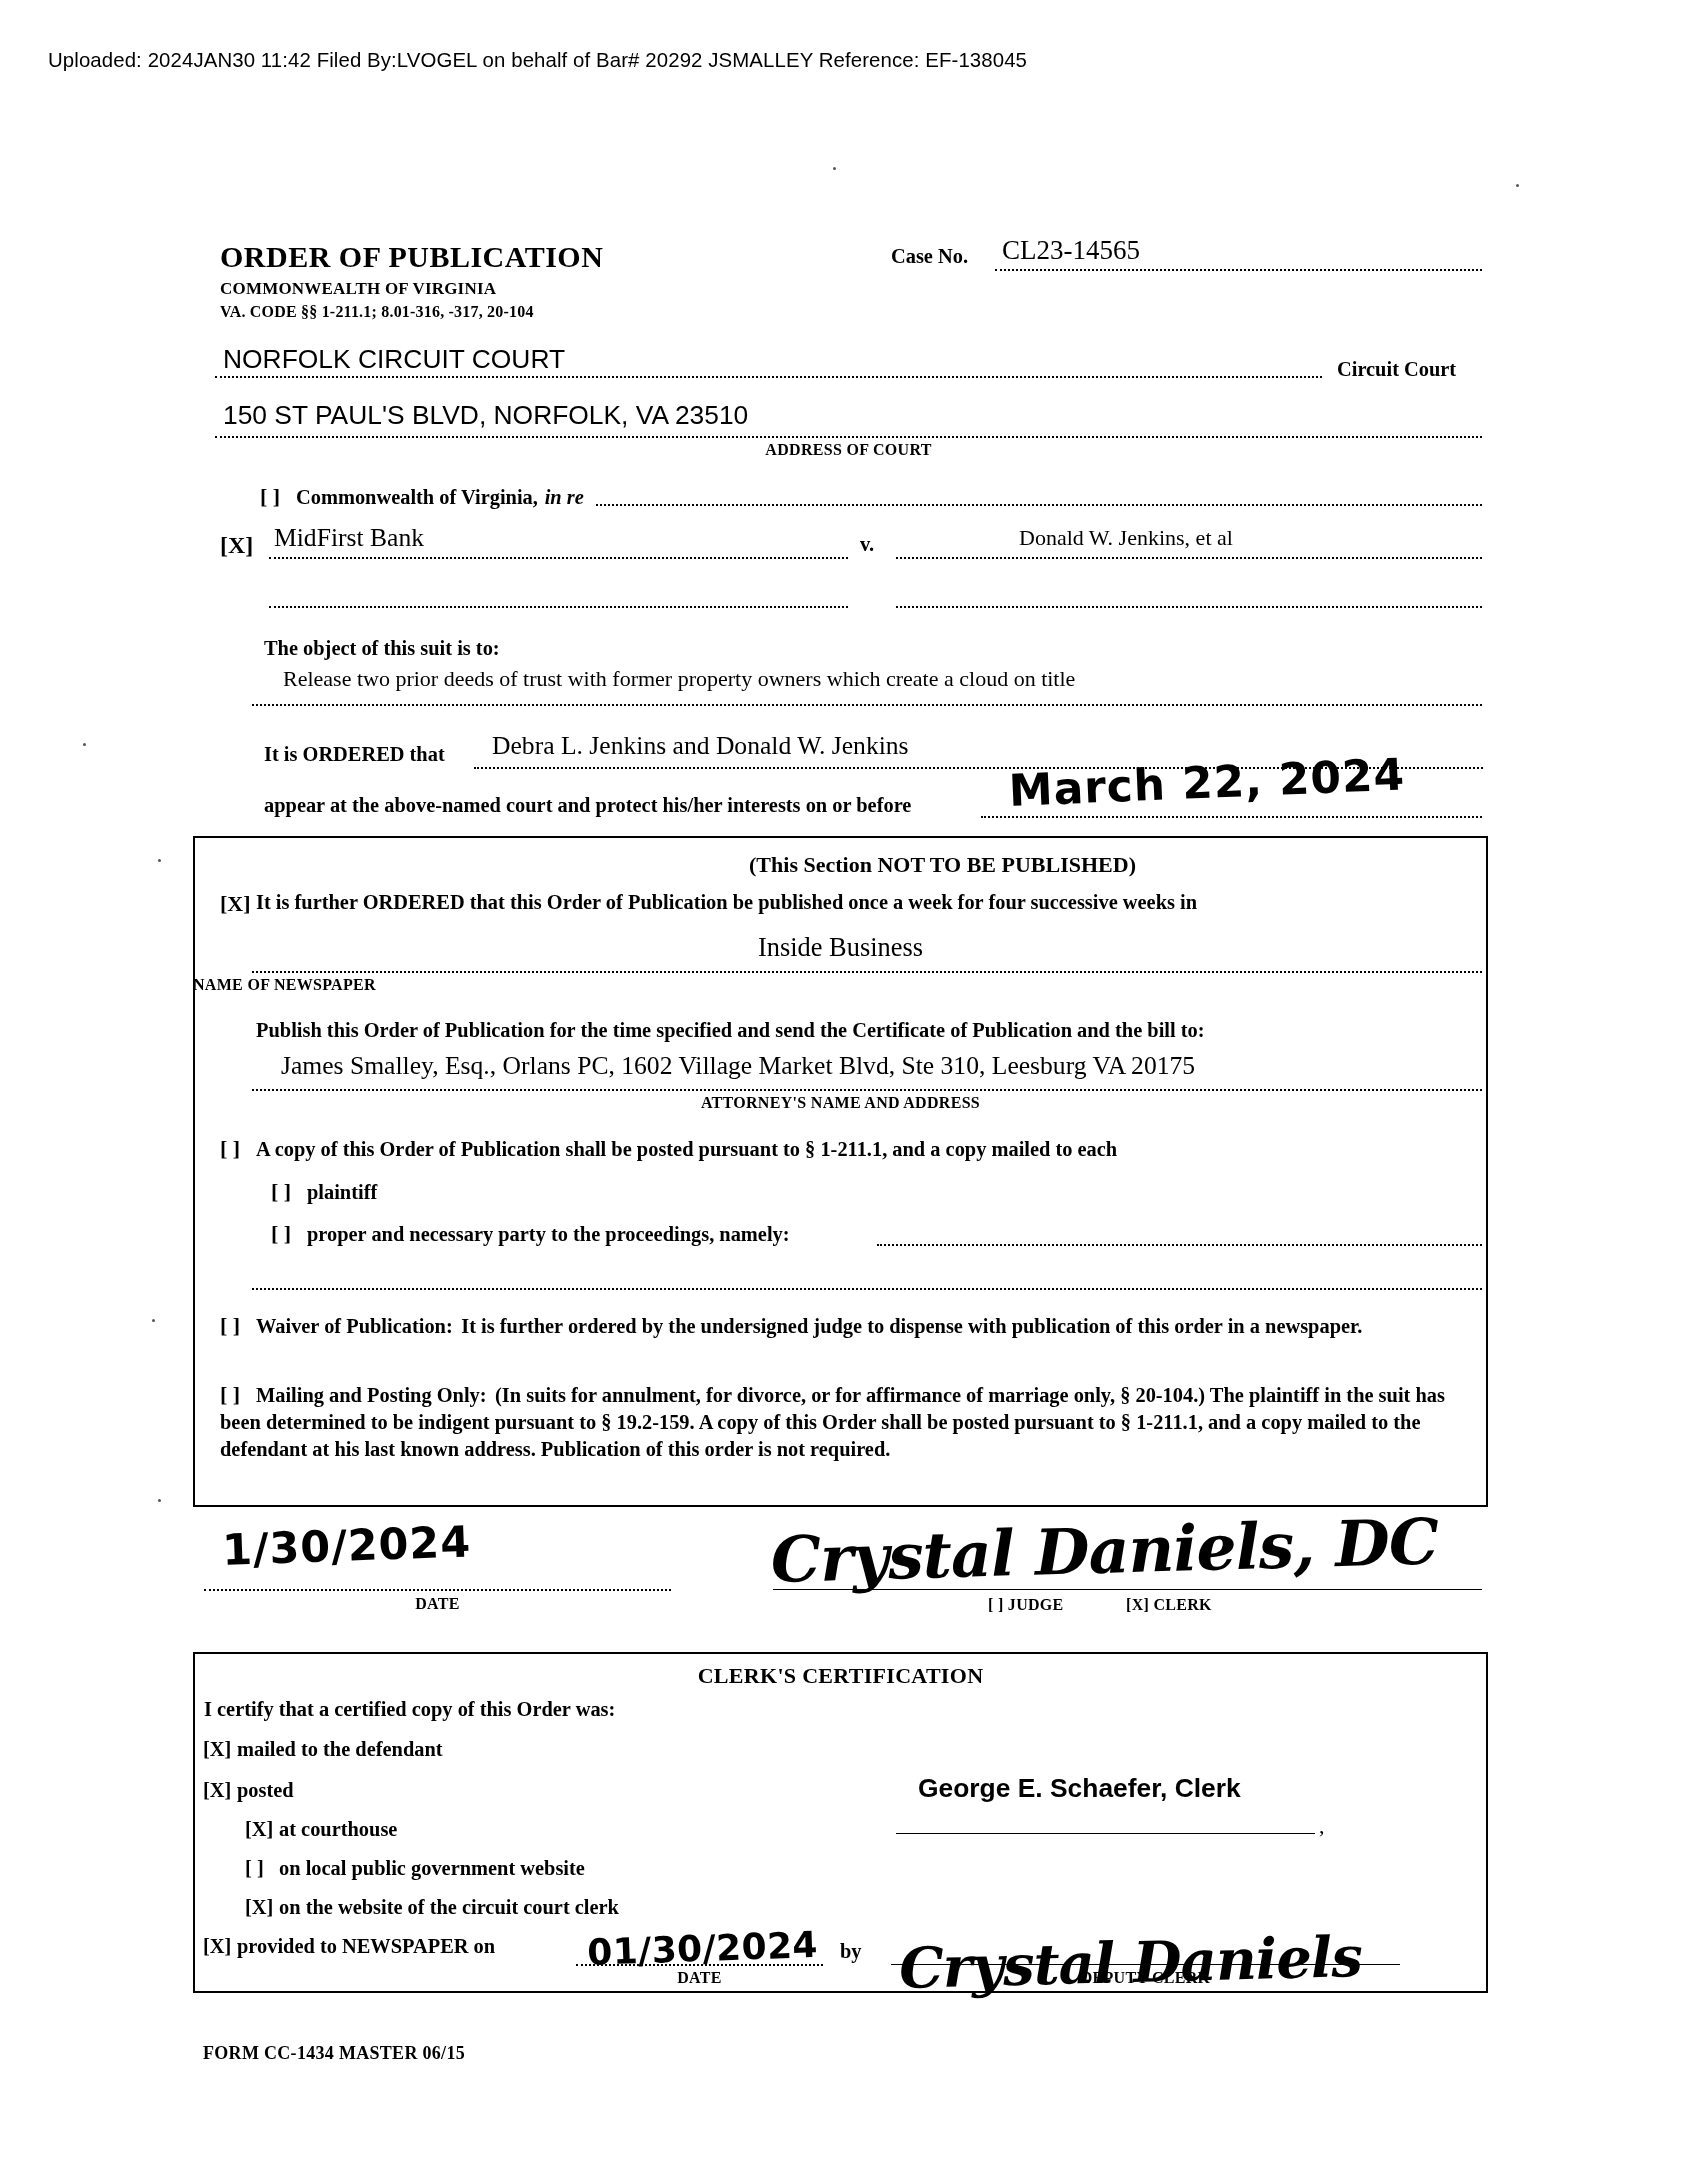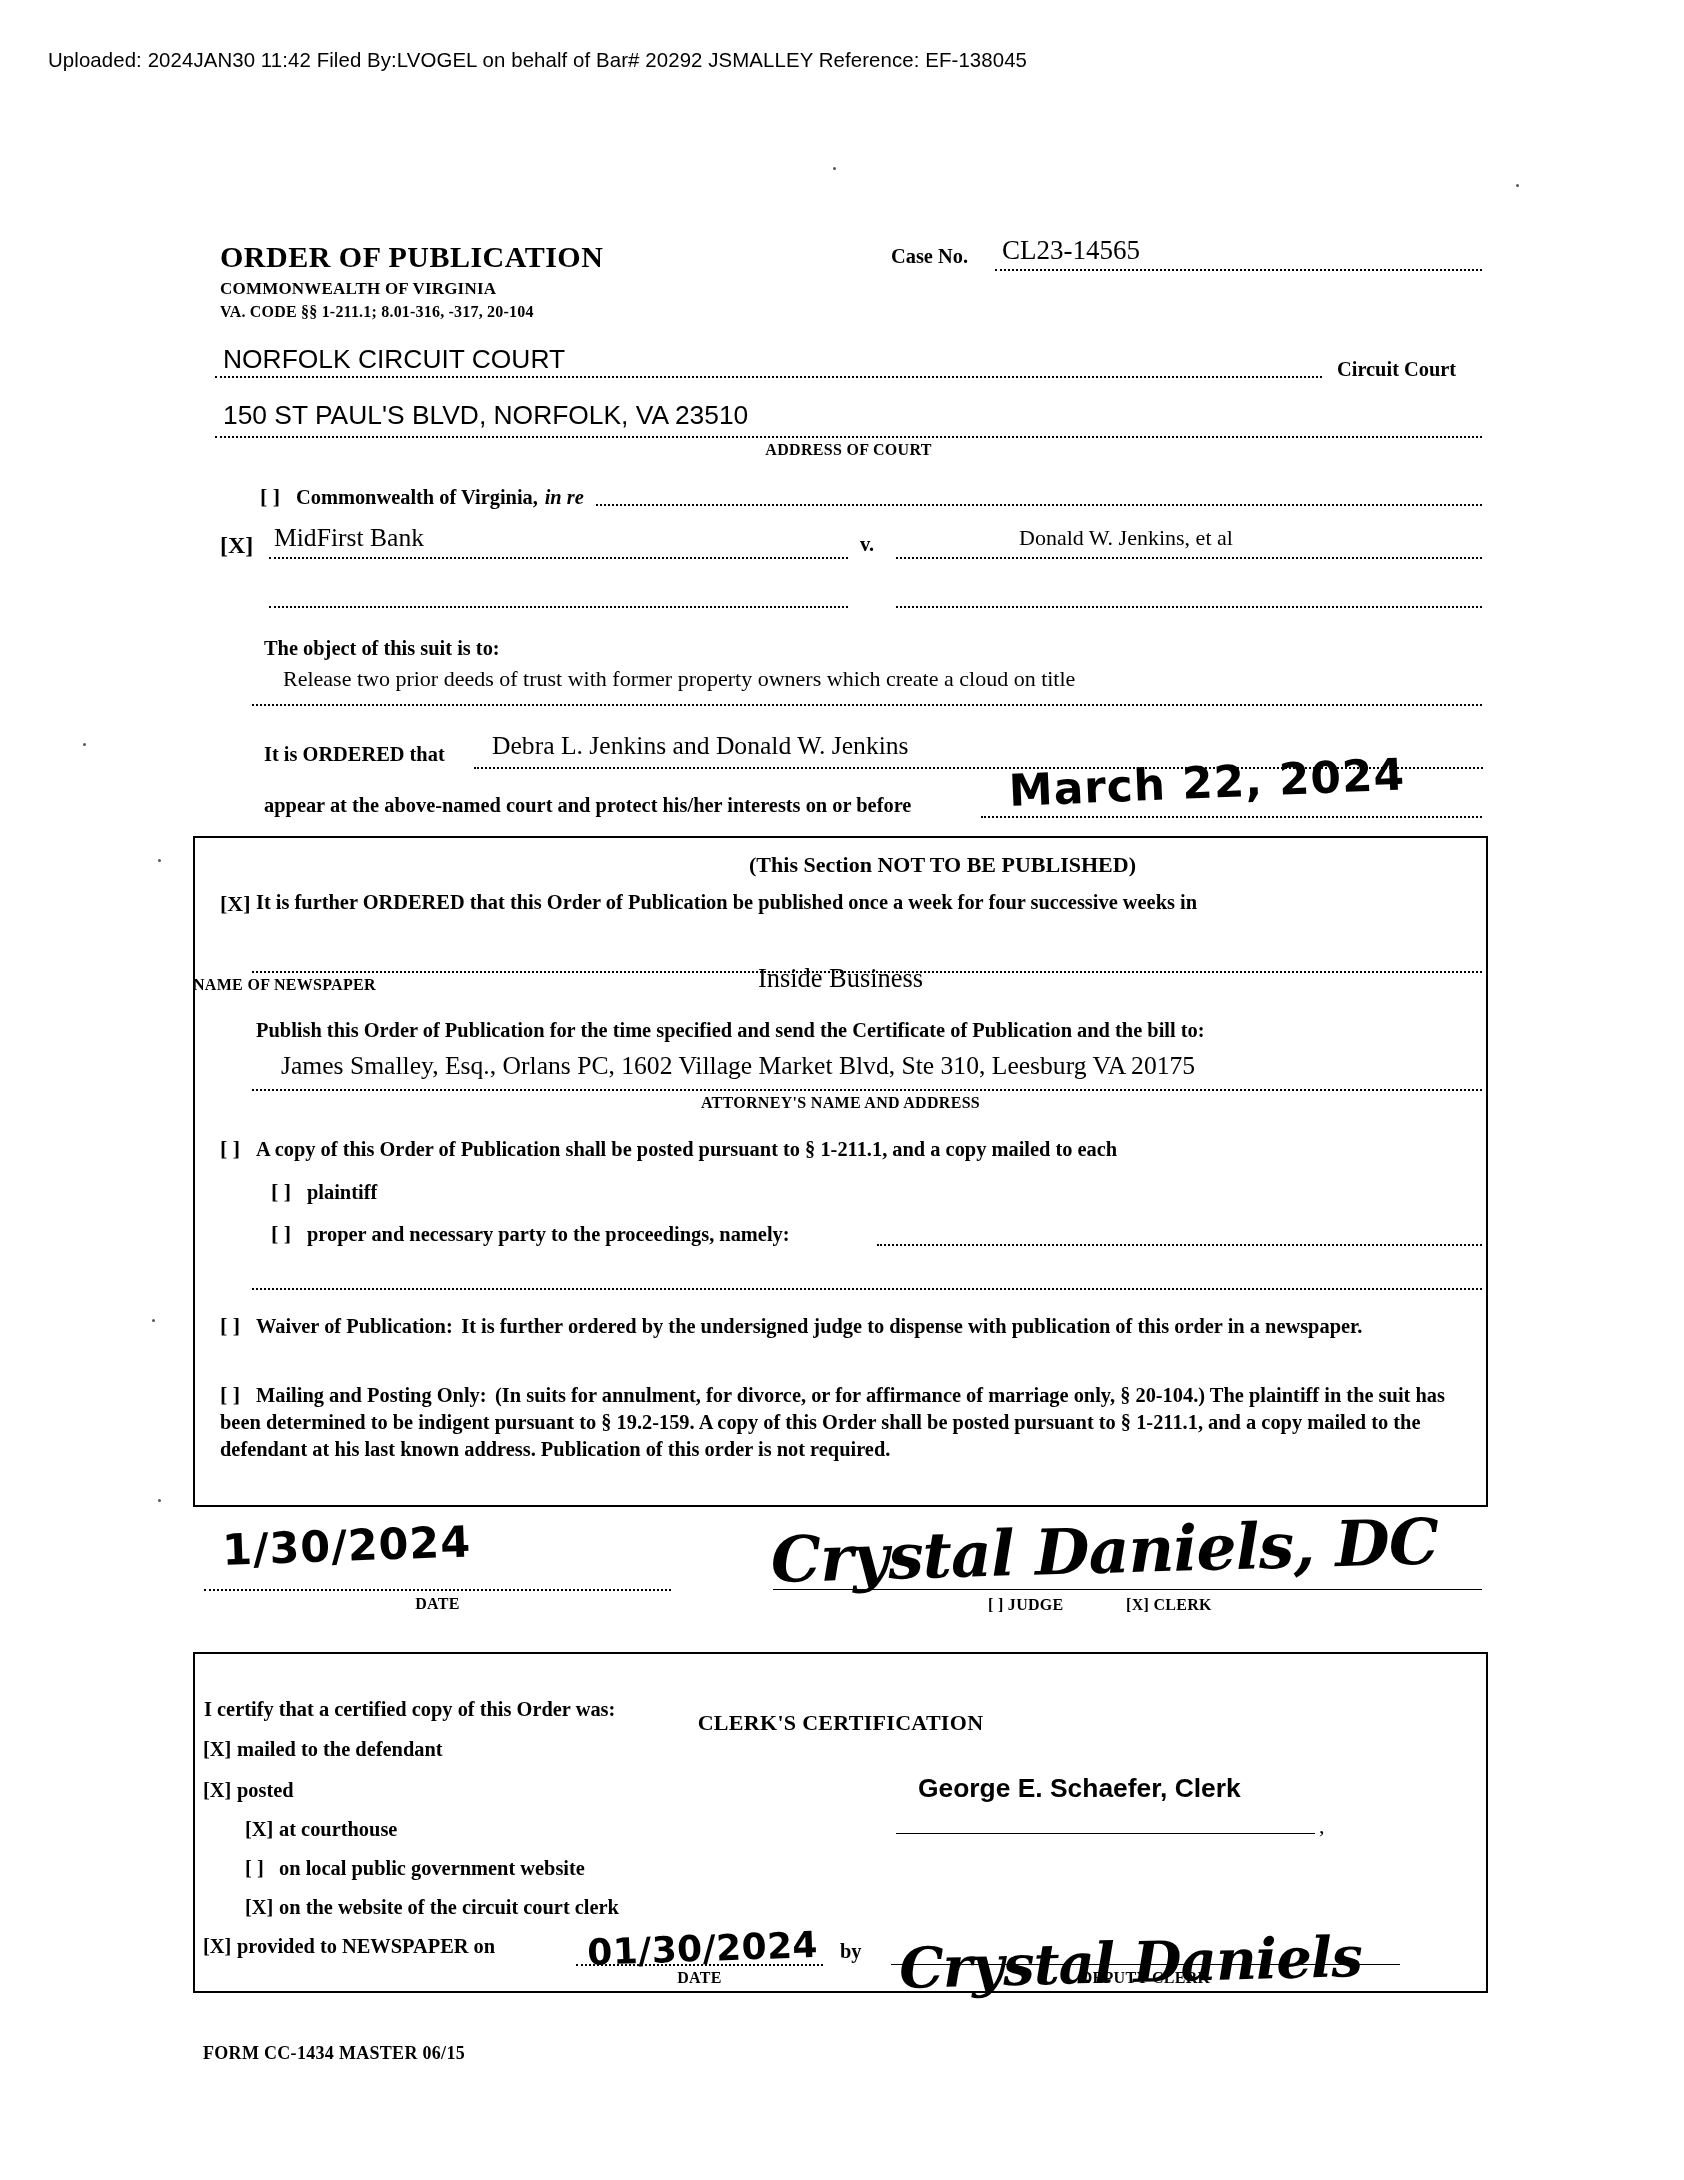--- a/index.html
+++ b/index.html
@@ -308,21 +308,20 @@
     white-space: nowrap;
   }
 
   #newspaper-name {
     position: absolute;
     left: 193px;
     top: 932px;
     width: 1295px;
     text-align: center;
     font-size: 26.4px;
-    margin-top: 31px;
   }
   #newspaper-rule {
     position: absolute;
     left: 252px;
     top: 971px;
     width: 1230px;
   }
   #newspaper-caption {
     position: absolute;
     left: 193px;
@@ -490,21 +489,20 @@
   }
   #certification-heading {
     position: absolute;
     left: 193px;
     top: 1663px;
     width: 1295px;
     text-align: center;
     font-size: 22px;
     font-weight: bold;
     letter-spacing: 0.3px;
-    margin-top: 47px;
   }
   #certify-intro {
     position: absolute;
     left: 204px;
     top: 1698px;
     font-size: 20.4px;
     font-weight: bold;
   }
   .cert-row {
     position: absolute;

